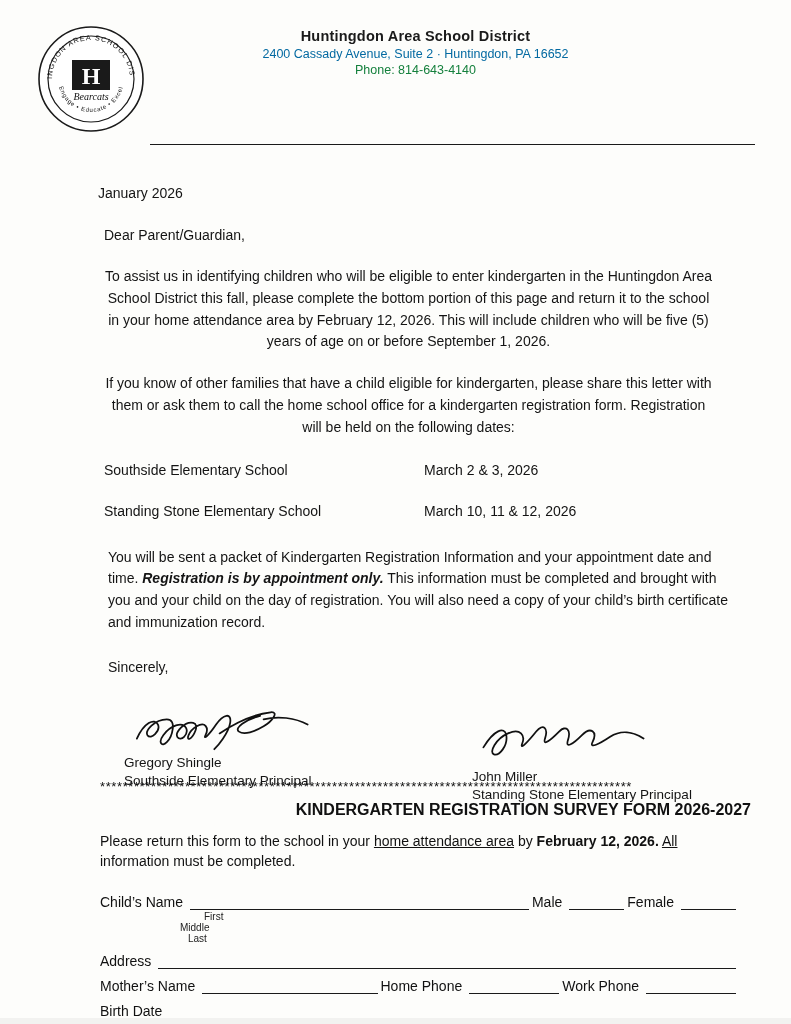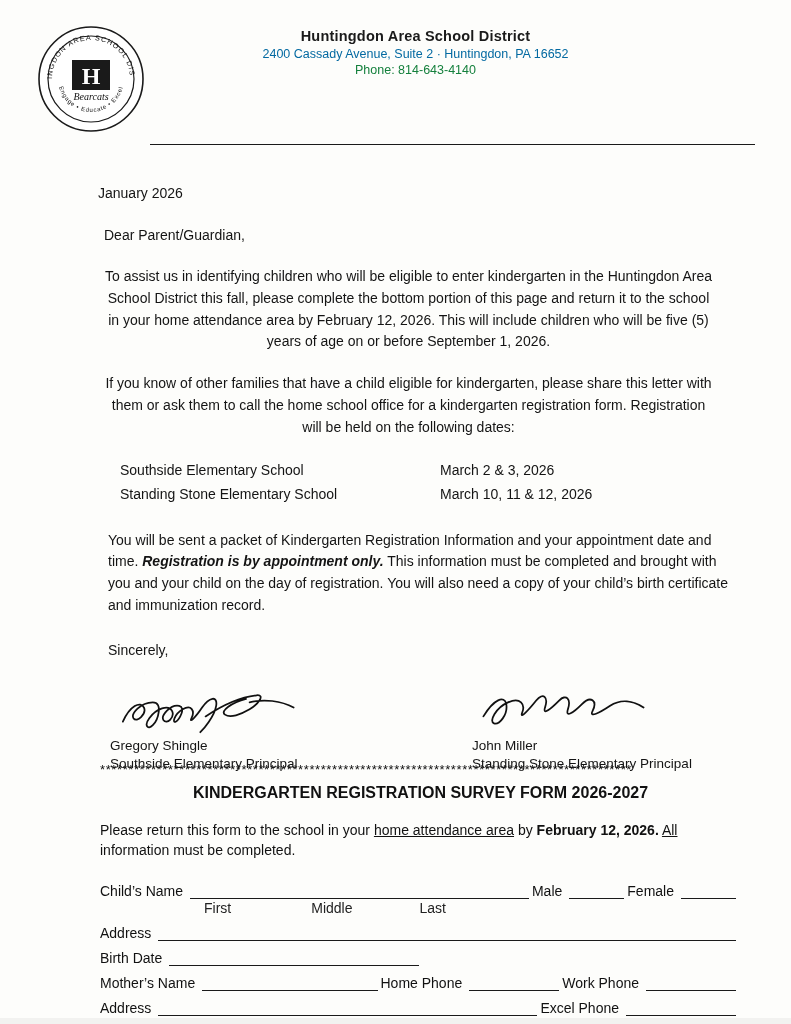--- a/index.html
+++ b/index.html
@@ -78,24 +78,24 @@
   }
   .salutation {
     margin-top: 20px;
     margin-left: 4px;
   }
   p.para {
     margin: 20px 18px 0 4px;
     text-align: center;
   }
   .schools {
-    margin: 22px 0 0 20px;
+    margin: 22px 0 0 4px;
     display: grid;
     grid-template-columns: 320px auto;
-    row-gap: 2px;
+    row-gap: 19px;
     font-size: 14px;
   }
   .packet {
     margin: 24px 0 0 8px;
   }
   .packet i { font-style: italic; font-weight: bold; }
   .sincerely {
     margin: 24px 0 0 8px;
   }
 
@@ -103,43 +103,43 @@
   .sigs {
     position: relative;
     margin: 6px 0 0 0;
     height: 92px;
   }
   .sig-block {
     position: absolute;
     font-size: 13.5px;
     line-height: 1.35;
   }
-  .sig-left { left: 10px; top: 22px; }
-  .sig-right { left: 372px; top: 22px; }
+  .sig-left { left: 24px; top: 22px; }
+  .sig-right { left: 372px; top: 36px; }
   .sig-img { height: 44px; margin-bottom: -2px; }
   .sig-name { }
   .sig-role { }
 
   
   .aster {
     margin: 2px 36px 0 100px;
     font-size: 13px;
     letter-spacing: 0.6px;
     color: #111;
     overflow: hidden;
     white-space: nowrap;
     height: 16px;
   }
 
   
   .form-title {
-    text-align: center;
+    text-align: right;
     font-size: 16px;
     font-weight: bold;
-    margin: 6px 40px 18px 90px;
+    margin: 6px 40px 12px 90px;
   }
   .form-intro {
     margin: 7px 60px 0 100px;
     font-size: 14px;
     line-height: 1.45;
   }
   .form-intro u { text-decoration: underline; }
   .form-intro b { font-weight: bold; }
 
   .fields {
@@ -160,28 +160,29 @@
     height: 14px;
     margin: 0 3px;
   }
   .line.w55 { flex: 0 0 55px; }
   .line.w90 { flex: 0 0 90px; }
   .line.w110 { flex: 0 0 110px; }
   .line.w250 { flex: 0 0 250px; }
 
   .sublabels {
     display: flex;
-    font-size: 14px;
+    font-size: 10px;
     margin: 1px 0 0 0;
     color: #222;
+    flex-direction: column;
   }
   .sublabels span { display: inline-block; }
   .sub-first { margin-left: 104px; }
   .sub-middle { margin-left: 80px; }
-  .sub-last { margin-left: 67px; }
+  .sub-last { margin-left: 88px; }
 
   .scan-edge {
     position: absolute;
     left: 0; right: 0; bottom: 0;
     height: 6px;
     background: #f2f2f0;
   }
 </style>
 </head>
 <body>
@@ -287,35 +288,35 @@
       <span class="sub-middle">Middle</span>
       <span class="sub-last">Last</span>
     </div>
 
     <div class="frow">
       <span class="lbl">Address</span>
       <span class="line"></span>
     </div>
 
     <div class="frow">
-      <span class="lbl">Birth Date</span>
-      <span class="line w250"></span>
-      <span class="line" style="border-bottom:none;"></span>
-    </div>
-
-    <div class="frow">
       <span class="lbl">Mother’s Name</span>
       <span class="line"></span>
       <span class="lbl">Home Phone</span>
       <span class="line w90"></span>
       <span class="lbl">Work Phone</span>
       <span class="line w90"></span>
     </div>
 
     <div class="frow">
+      <span class="lbl">Birth Date</span>
+      <span class="line w250"></span>
+      <span class="line" style="border-bottom:none;"></span>
+    </div>
+
+    <div class="frow">
       <span class="lbl">Address</span>
       <span class="line"></span>
       <span class="lbl">Excel Phone</span>
       <span class="line w110"></span>
     </div>
 
     <div class="frow">
       <span class="lbl">Father’s Name</span>
       <span class="line"></span>
       <span class="lbl">Home Phone</span>

